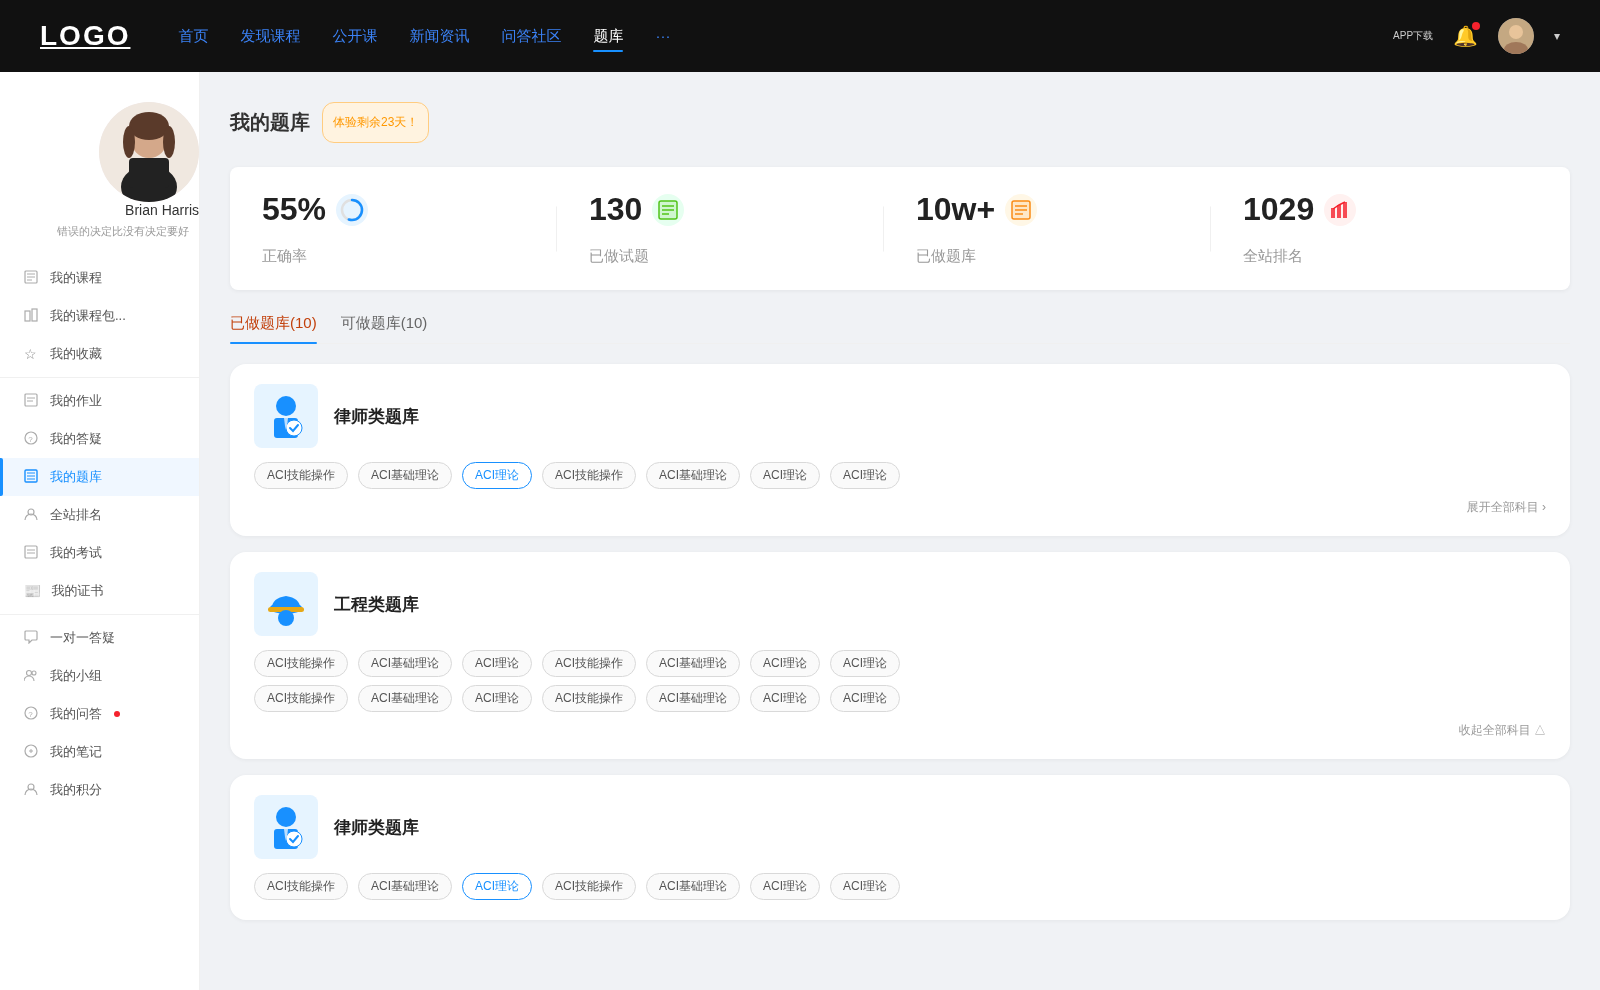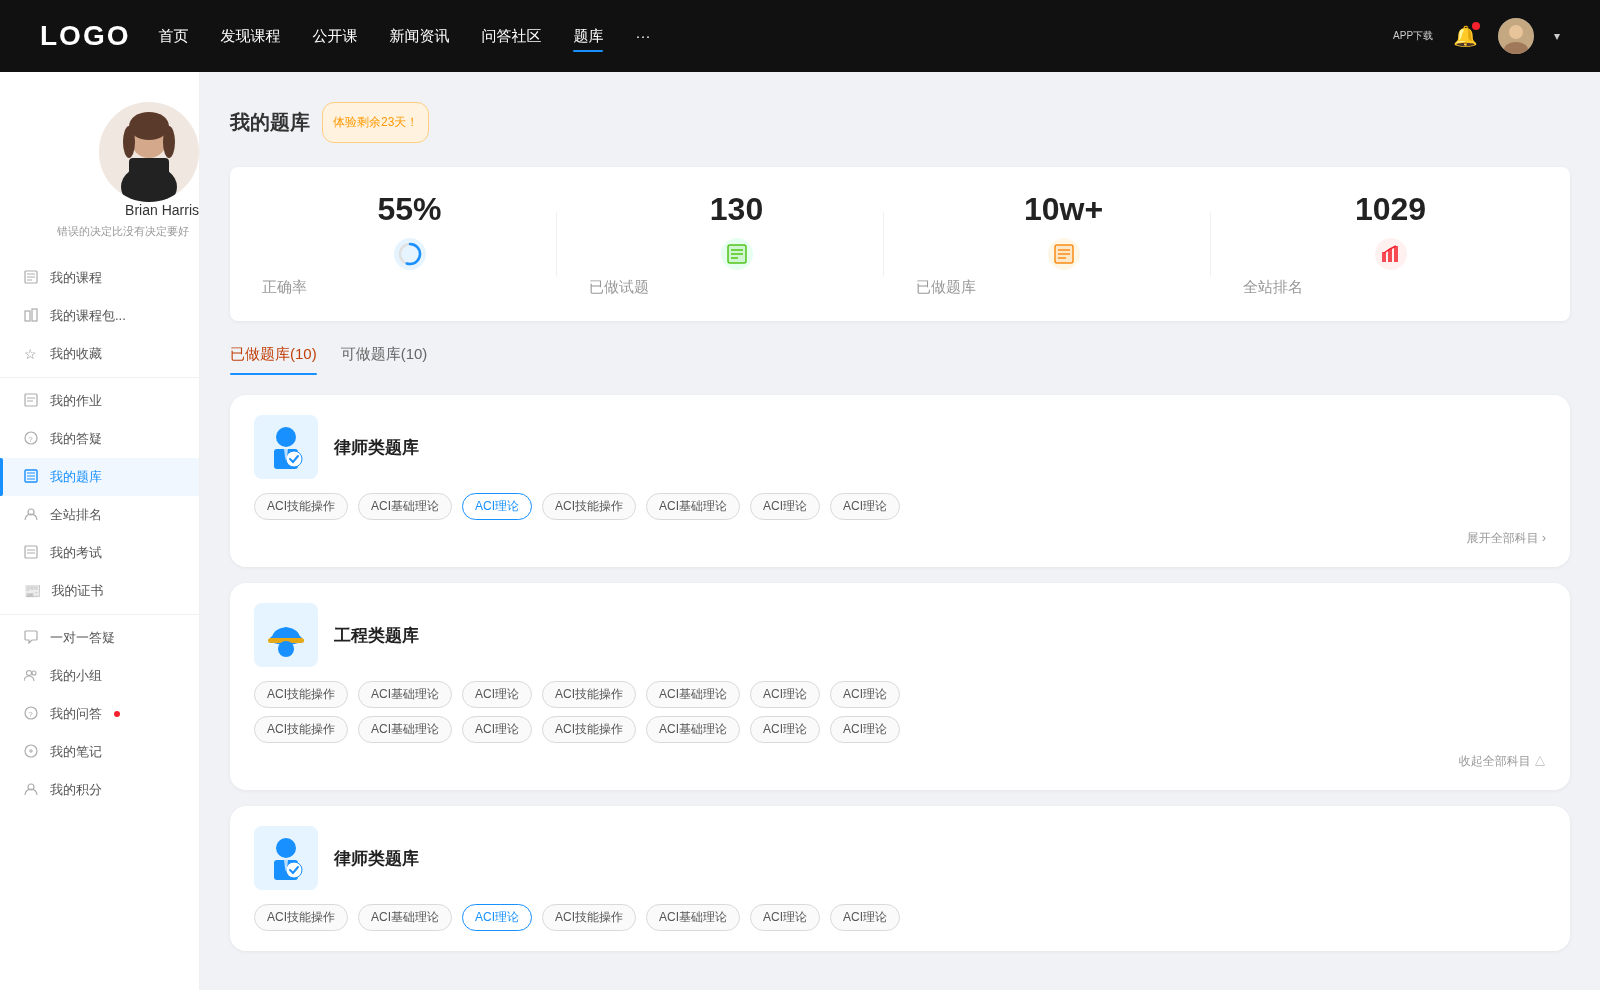--- a/index.html
+++ b/index.html
@@ -3,23 +3,23 @@
   <meta charset="utf-8">
   <style>
     * { box-sizing: border-box; margin: 0; padding: 0; }
     body { font-family: -apple-system, BlinkMacSystemFont, 'PingFang SC', 'Microsoft YaHei', sans-serif; background: #f0f2f5; min-height: 990px; }
 
     
     .navbar {
       background: #111; height: 72px; display: flex; align-items: center;
       padding: 0 40px; position: fixed; top: 0; left: 0; right: 0; z-index: 100;
     }
-    .nav-logo { color: #fff; font-size: 28px; font-weight: bold; margin-right: 28px; letter-spacing: 2px; }
+    .nav-logo { color: #fff; font-size: 28px; font-weight: bold; margin-right: 48px; letter-spacing: 2px; text-decoration: underline; }
     .nav-links { display: flex; gap: 32px; flex: 1; }
-    .nav-link { color: #ffffff; font-size: 15px; cursor: pointer; text-decoration: none; position: relative; }
+    .nav-link { color: #3b82f6; font-size: 15px; cursor: pointer; text-decoration: none; position: relative; }
     .nav-link.active { color: #fff; }
     .nav-link.active::after { content: ''; position: absolute; bottom: -6px; left: 0; right: 0; height: 2px; background: #1890ff; border-radius: 1px; }
     .nav-right { display: flex; align-items: center; gap: 20px; }
     .nav-app-btn { color: #ccc; font-size: 10px; cursor: pointer; }
     .nav-bell { position: relative; cursor: pointer; }
     .nav-bell-icon { color: #ccc; font-size: 20px; }
     .nav-bell-dot { position: absolute; top: -2px; right: -2px; width: 8px; height: 8px; background: #f5222d; border-radius: 50%; }
     .nav-avatar { width: 36px; height: 36px; border-radius: 50%; background: #888; overflow: hidden; cursor: pointer; }
     .nav-dropdown-icon { color: #ccc; cursor: pointer; font-size: 12px; }
 
@@ -66,21 +66,21 @@
     .stats-row {
       background: #fff; border-radius: 8px; padding: 24px 32px;
       display: flex; gap: 0; margin-bottom: 24px;
       box-shadow: 0 1px 4px rgba(0,0,0,0.06);
     }
     .stat-item { flex: 1; display: flex; flex-direction: column; position: relative; }
     .stat-item:not(:last-child)::after {
       content: ''; position: absolute; right: 0; top: 50%; transform: translateY(-50%);
       height: 60%; width: 1px; background: #f0f0f0;
     }
-    .stat-top { display: flex; align-items: center; gap: 10px; margin-bottom: 8px; flex-direction: column; }
+    .stat-top { display: flex; align-items: center; gap: 10px; margin-bottom: 19px; }
     .stat-value { font-size: 32px; font-weight: 600; color: #222; }
     .stat-icon { width: 32px; height: 32px; border-radius: 50%; display: flex; align-items: center; justify-content: center; font-size: 16px; }
     .stat-icon.blue { background: #e6f4ff; }
     .stat-icon.green { background: #e6fff0; }
     .stat-icon.orange { background: #fff7e6; }
     .stat-icon.red { background: #fff1f0; }
     .stat-label { font-size: 15px; color: #999; }
 
     
     .tabs-row { display: flex; gap: 24px; margin-bottom: 20px; border-bottom: 1px solid #f0f0f0; }

